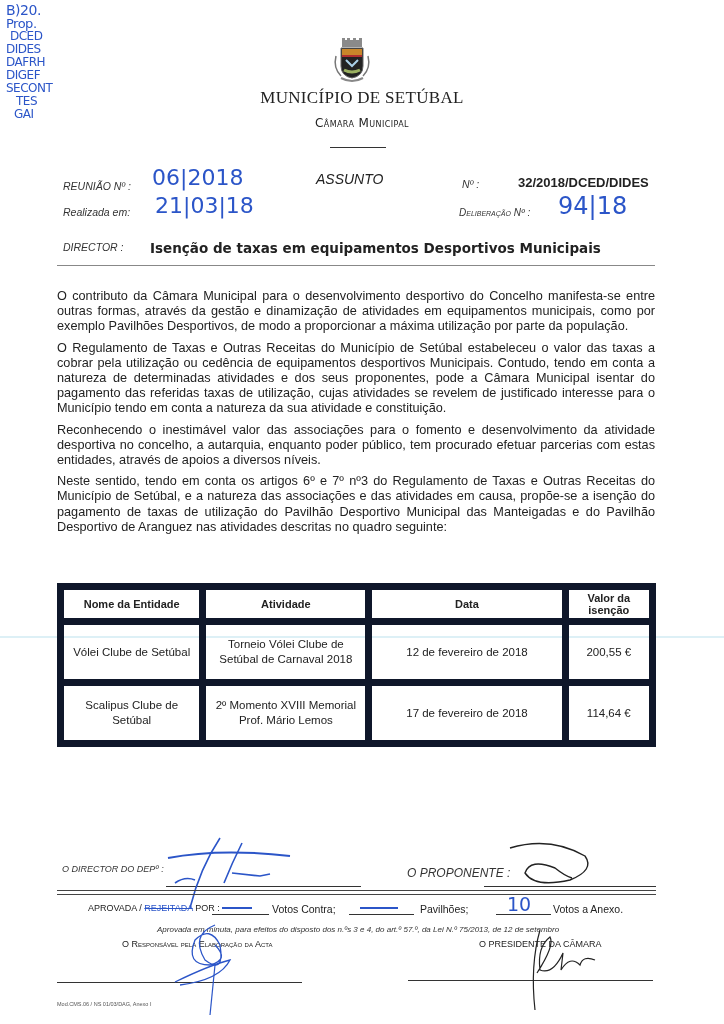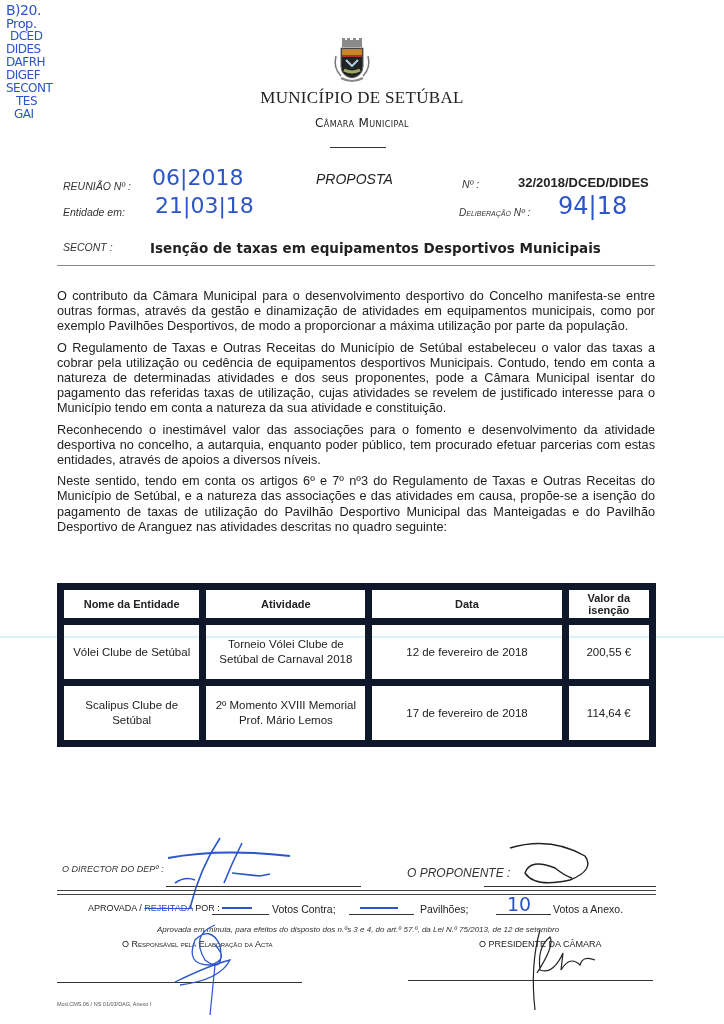--- a/index.html
+++ b/index.html
@@ -64,31 +64,31 @@
     <path d="M8 40 Q19 46 30 40" stroke="#888" stroke-width="2" fill="none"></path>
   </svg>
 </div>
 
 <div class="abs title-main">MUNICÍPIO DE SETÚBAL</div>
 <div class="abs title-sub">Câmara Municipal</div>
 <div class="abs title-rule"></div>
 
 <div class="abs lbl" style="left:63px; top:180px;">REUNIÃO Nº :</div>
 <div class="abs hand" style="left:152px; top:165px; font-size:22px;">06|2018</div>
-<div class="abs lbl" style="left:63px; top:206px;">Entidade em:</div>
+<div class="abs lbl" style="left:63px; top:206px;">Realizada em:</div>
 <div class="abs hand" style="left:155px; top:193px; font-size:22px;">21|03|18</div>
 
-<div class="abs proposta">PROPOSTA</div>
+<div class="abs proposta">ASSUNTO</div>
 
 <div class="abs lbl" style="left:462px; top:178px;">Nº :</div>
 <div class="abs num">32/2018/DCED/DIDES</div>
 <div class="abs lbl-sc" style="left:459px; top:207px;">Deliberação Nº :</div>
 <div class="abs hand" style="left:558px; top:192px; font-size:24px;">94|18</div>
 
-<div class="abs lbl" style="left:63px; top:241px;">SECONT :</div>
+<div class="abs lbl" style="left:63px; top:241px;">DIRECTOR :</div>
 <div class="abs assunto-val">Isenção de taxas em equipamentos Desportivos Municipais</div>
 <div class="abs rule" style="left:57px; top:265px; width:598px;"></div>
 
 <div class="abs body-text" style="top:289px;">
   <p>O contributo da Câmara Municipal para o desenvolvimento desportivo do Concelho manifesta-se entre outras formas, através da gestão e dinamização de atividades em equipamentos municipais, como por exemplo Pavilhões Desportivos, de modo a proporcionar a máxima utilização por parte da população.</p>
   <p>O Regulamento de Taxas e Outras Receitas do Município de Setúbal estabeleceu o valor das taxas a cobrar pela utilização ou cedência de equipamentos desportivos Municipais. Contudo, tendo em conta a natureza de determinadas atividades e dos seus proponentes, pode a Câmara Municipal isentar do pagamento das referidas taxas de utilização, cujas atividades se revelem de justificado interesse para o Município tendo em conta a natureza da sua atividade e constituição.</p>
   <p>Reconhecendo o inestimável valor das associações para o fomento e desenvolvimento da atividade desportiva no concelho, a autarquia, enquanto poder público, tem procurado efetuar parcerias com estas entidades, através de apoios a diversos níveis.</p>
   <p>Neste sentido, tendo em conta os artigos 6º e 7º nº3 do Regulamento de Taxas e Outras Receitas do Município de Setúbal, e a natureza das associações e das atividades em causa, propõe-se a isenção do pagamento de taxas de utilização do Pavilhão Desportivo Municipal das Manteigadas e do Pavilhão Desportivo de Aranguez nas atividades descritas no quadro seguinte:</p>
 </div>
 

